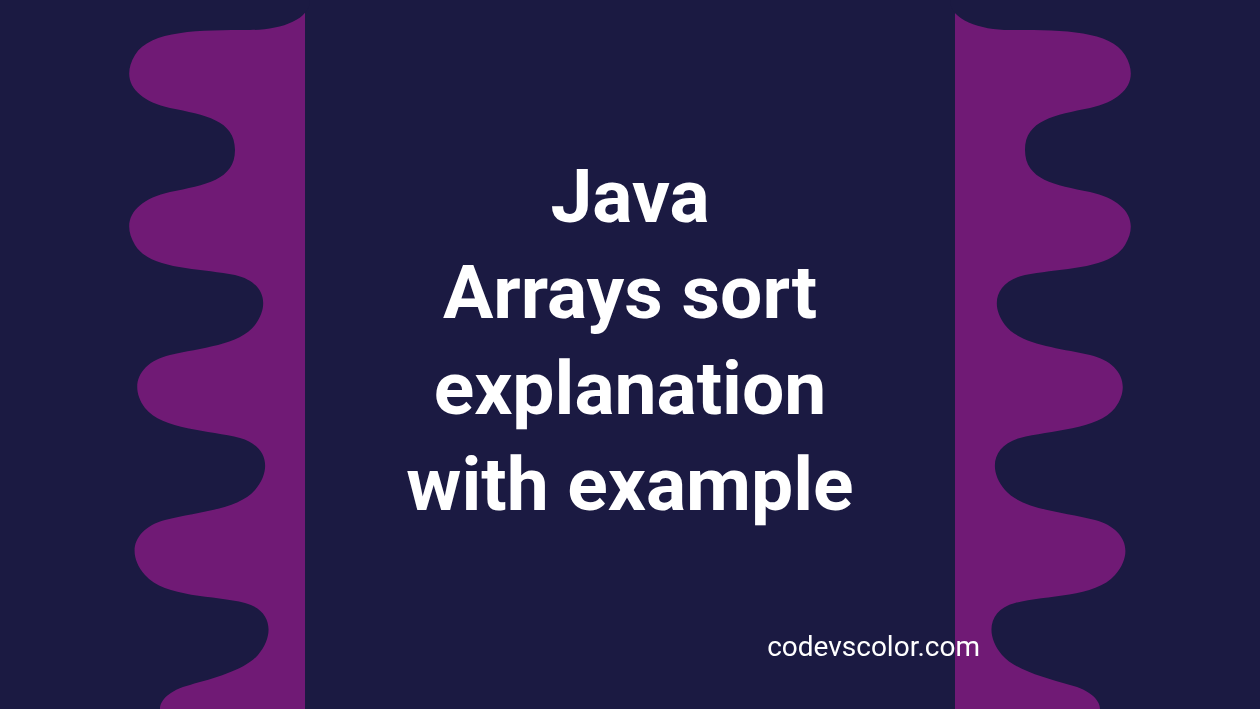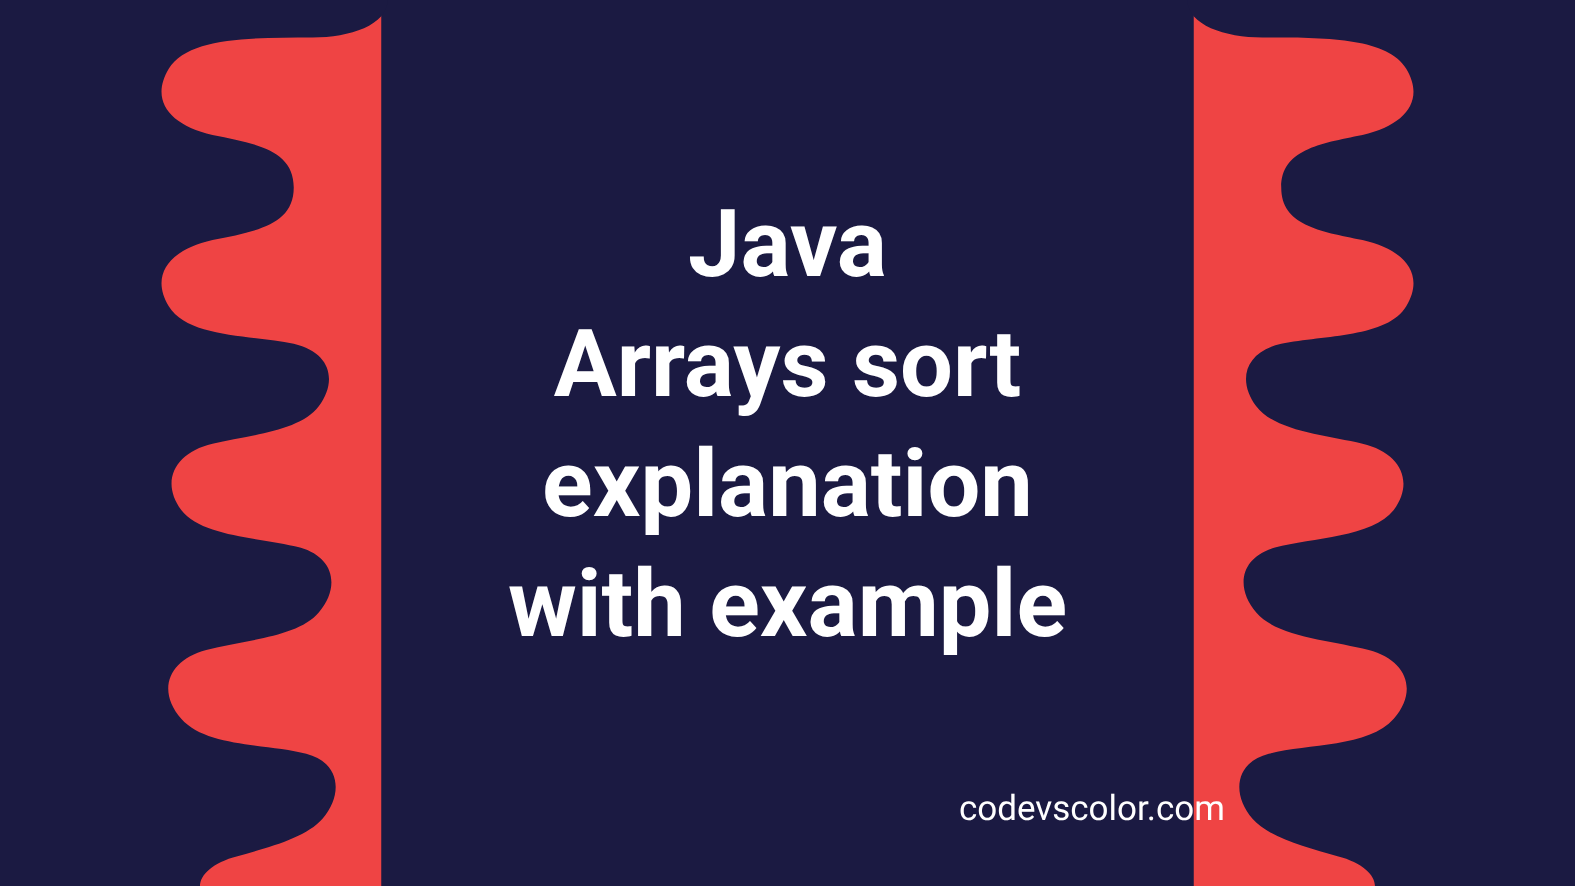--- a/index.html
+++ b/index.html
@@ -10,21 +10,21 @@
     body {
       width: 1260px;
       height: 709px;
       overflow: hidden;
       font-family: -apple-system, BlinkMacSystemFont, "Segoe UI", Roboto, "Helvetica Neue", Arial, sans-serif;
     }
     .banner {
       position: relative;
       width: 1260px;
       height: 709px;
-      background: #ef4444;
+      background: #701a75;
     }
     .blob-left, .blob-right {
       position: absolute;
       top: 0;
       height: 709px;
     }
     .blob-left {
       left: 0;
     }
     .blob-right {

